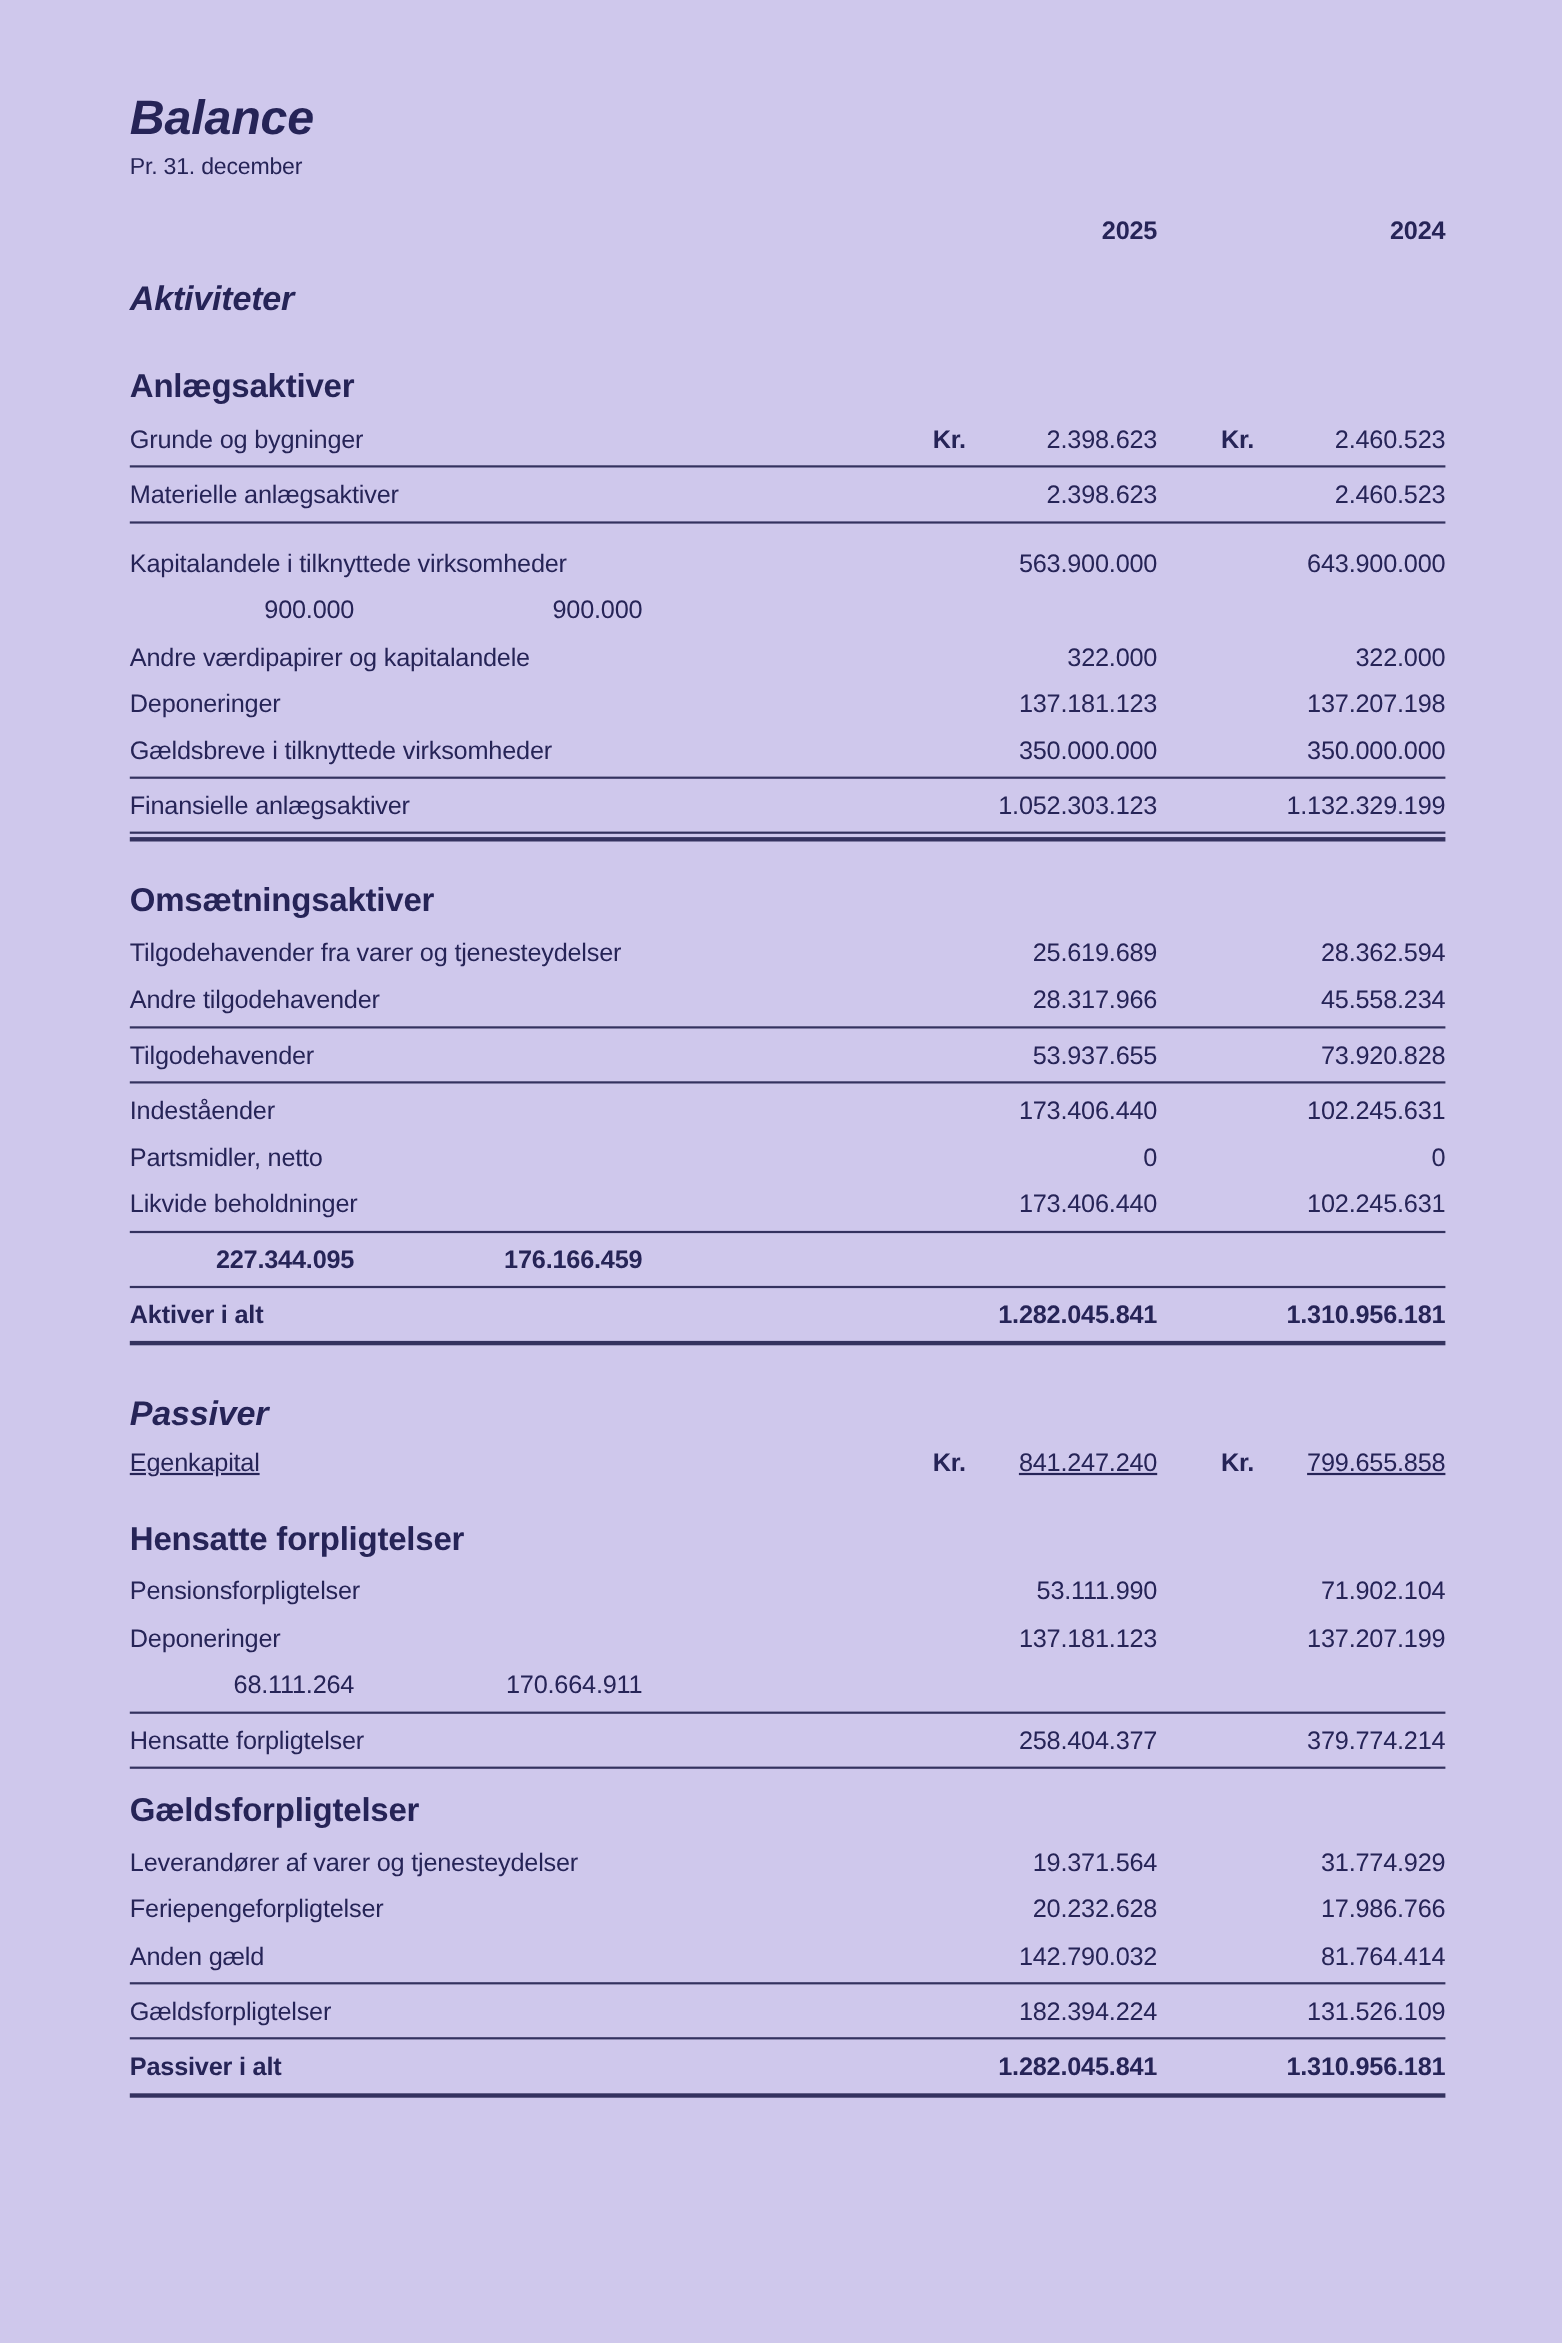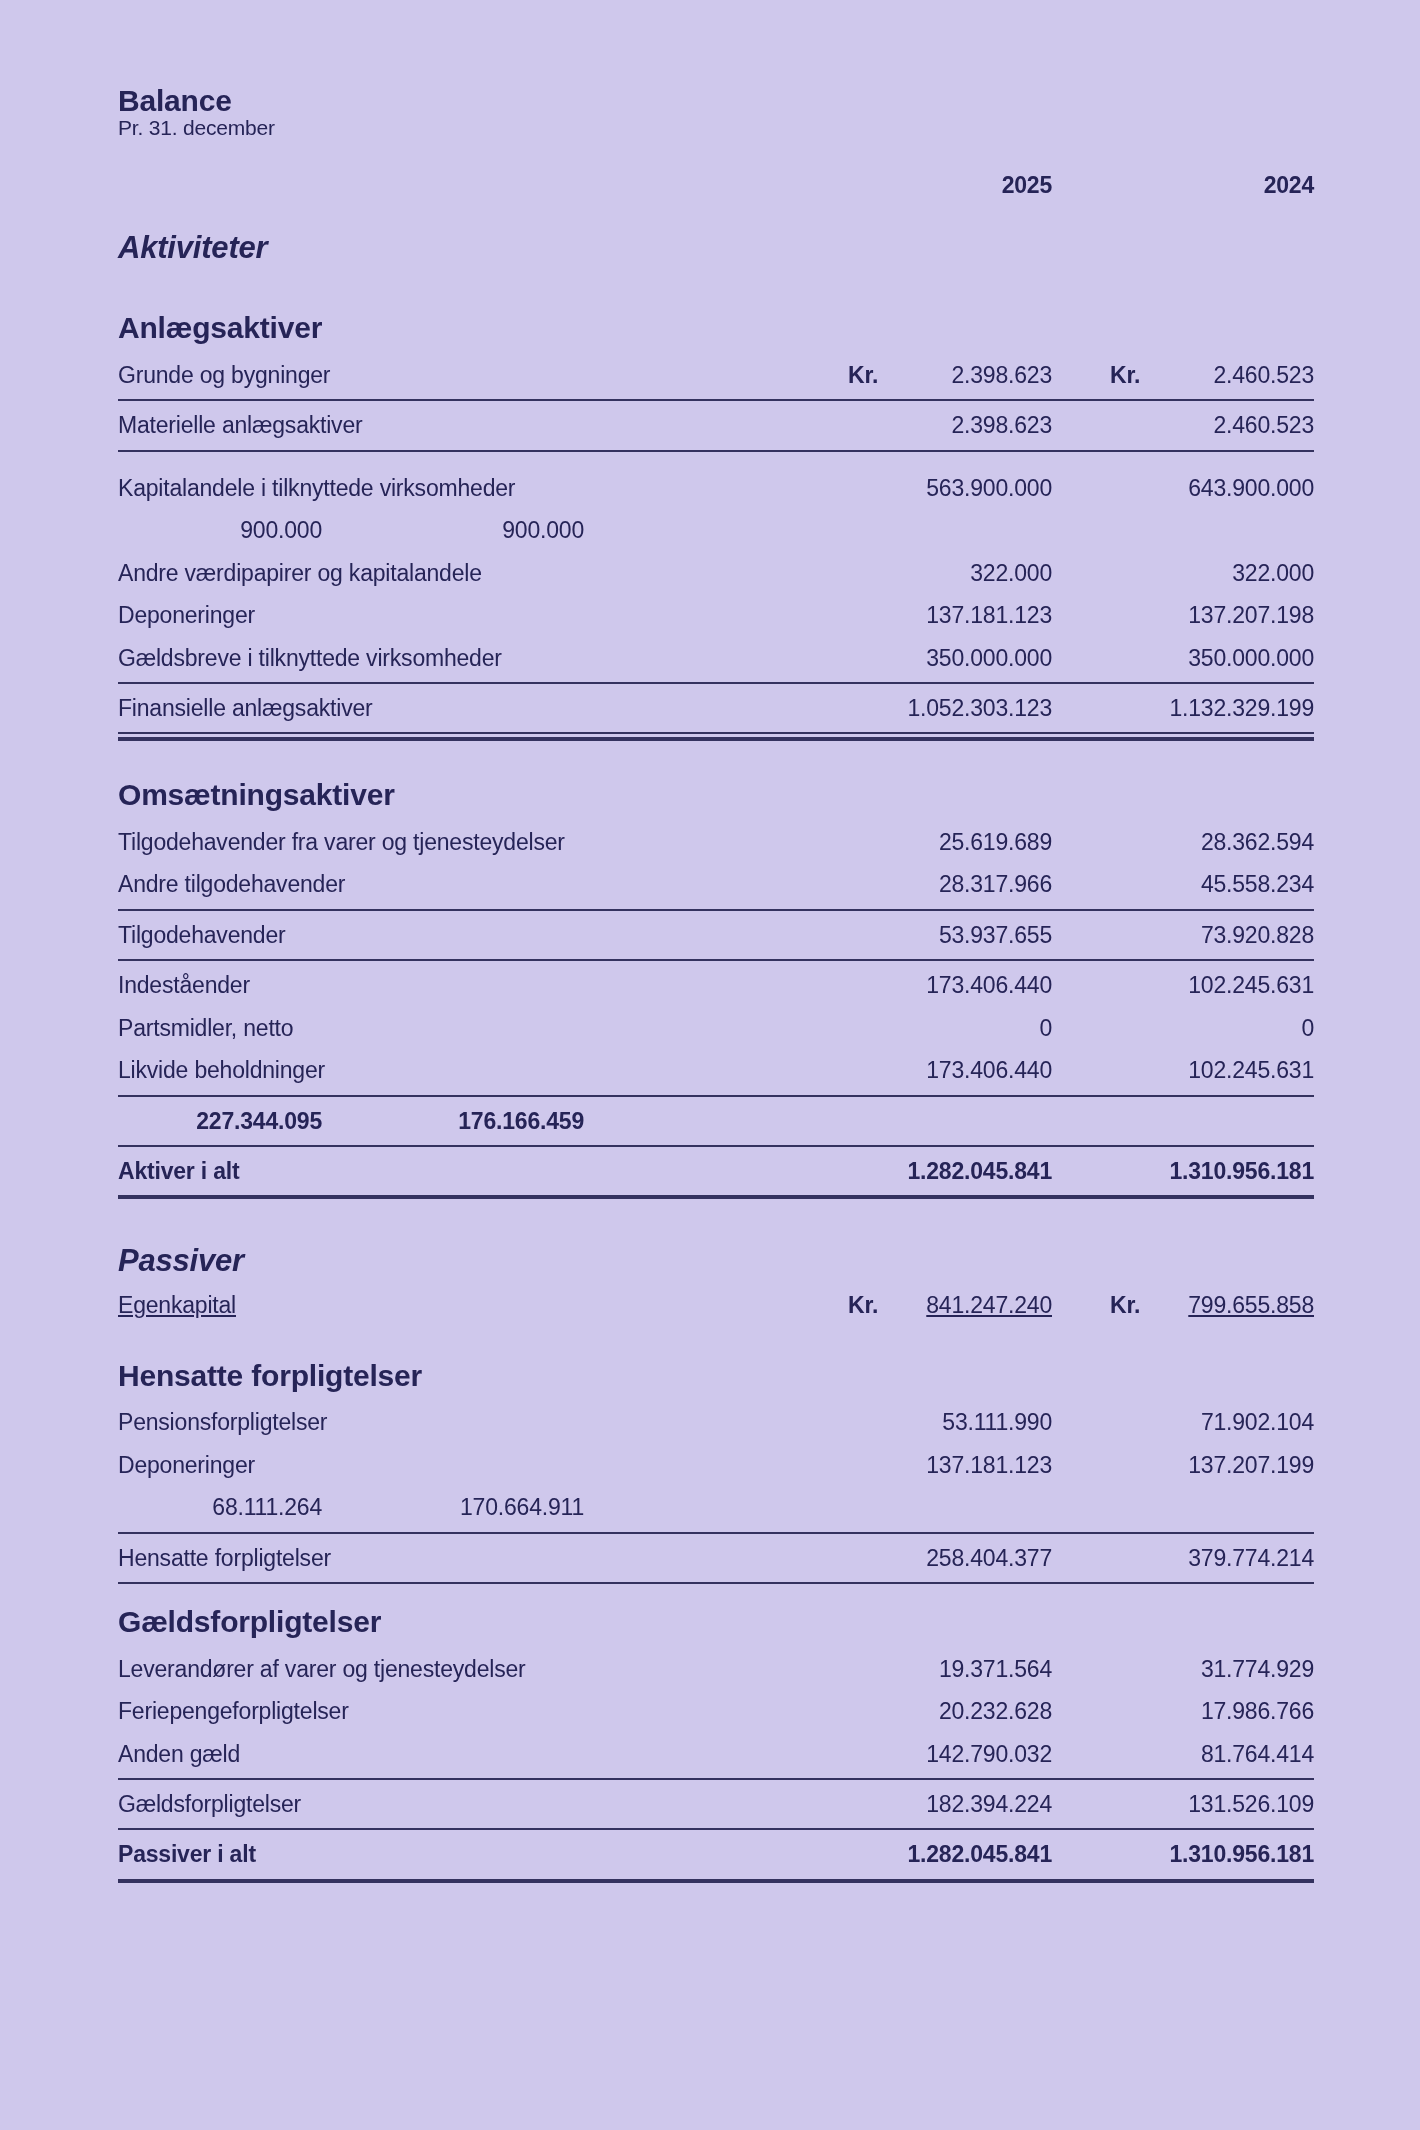--- a/index.html
+++ b/index.html
@@ -14,22 +14,22 @@
     font-family:"Liberation Sans", sans-serif;
     color:var(--text);
     -webkit-font-smoothing:antialiased;
   }
   .content{
     width:1196px;
     margin-left:118px;
     padding-top:86px;
     letter-spacing:-0.2px;
   }
-  .title{font-size:30px;font-weight:700;line-height:1;}
-  .subtitle{font-size:21px;}
+  .title{font-size:44px;font-weight:700;line-height:1;font-style:italic;}
+  .subtitle{font-size:21px;margin-top:10px;}
   .years{margin-top:24px;font-weight:700;}
   .big-heading{font-size:31px;font-weight:700;line-height:1;font-style:italic;}
   .h-aktiver{margin-top:26px;}
   .h-passiver{margin-top:46px;}
   .sec{font-size:30px;font-weight:700;padding:8px 0;line-height:1.15;}
   .mt40{margin-top:40px;}
   .mt24{margin-top:24px;}
   .mt8{margin-top:8px;text-decoration:underline;}
   .gap12{height:12px;}
   .gap26{height:26px;}

